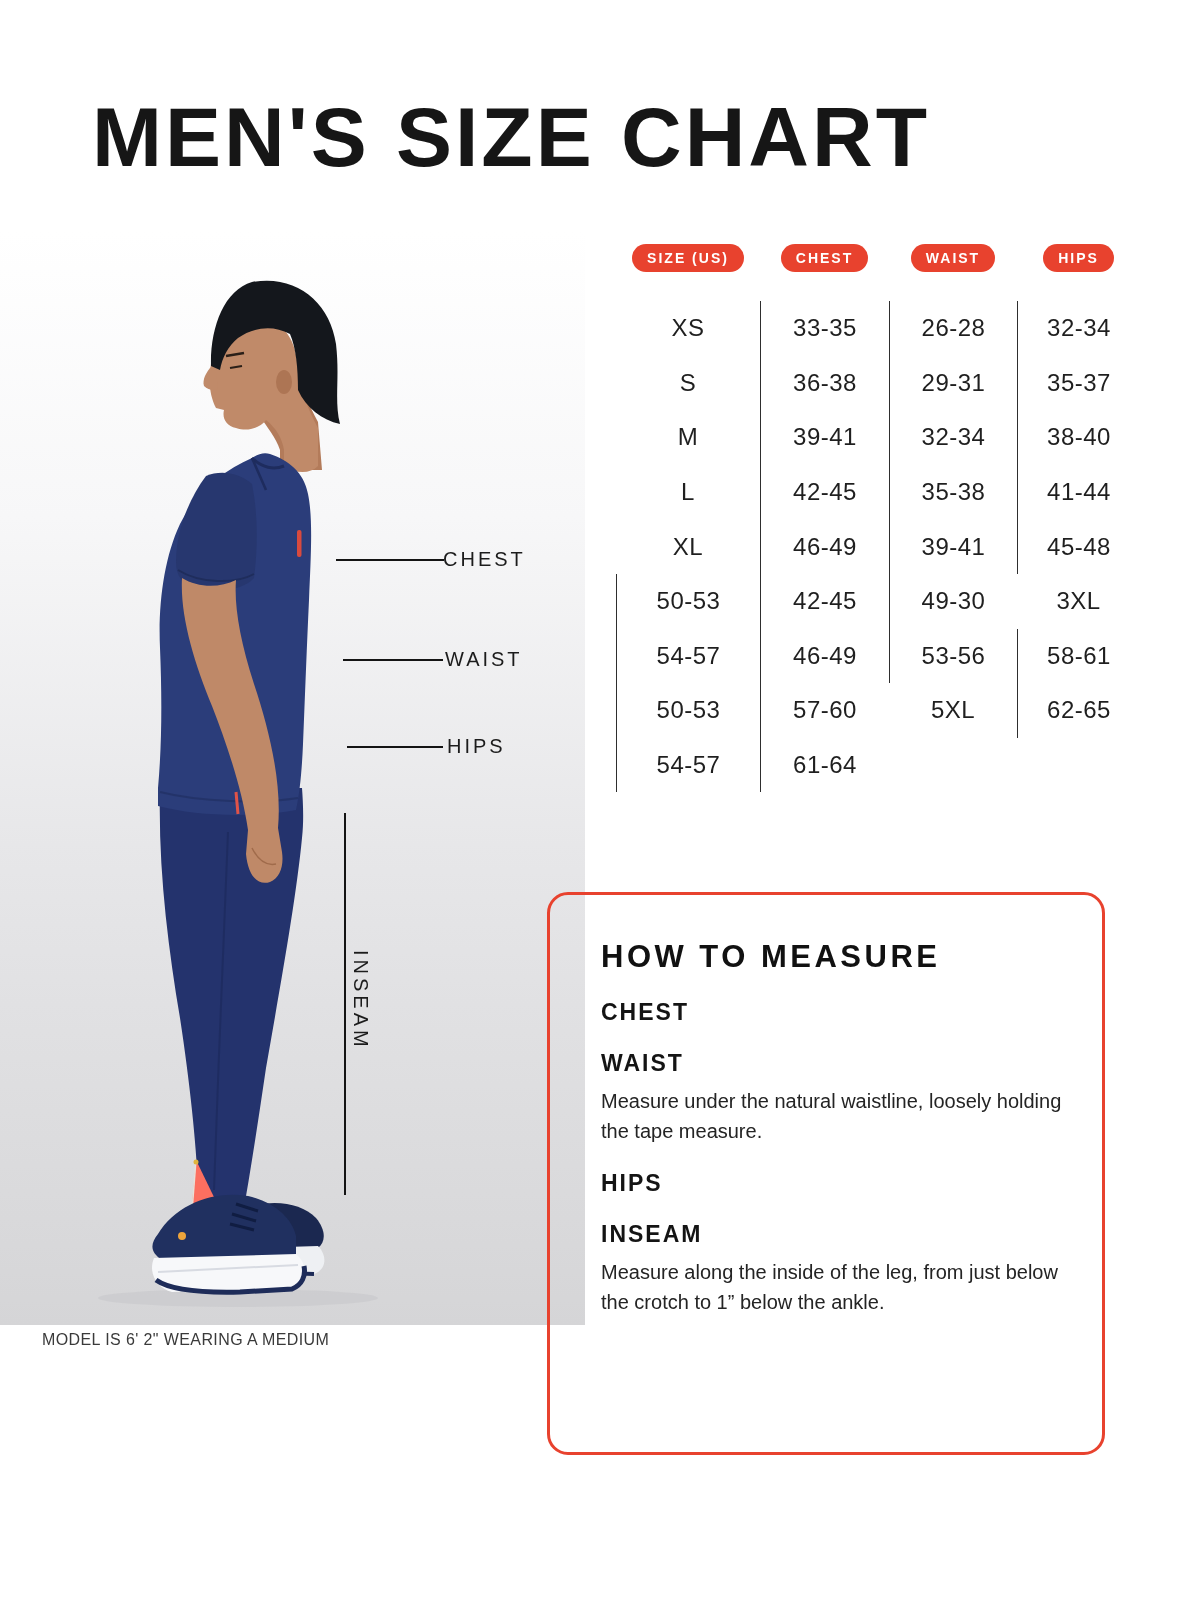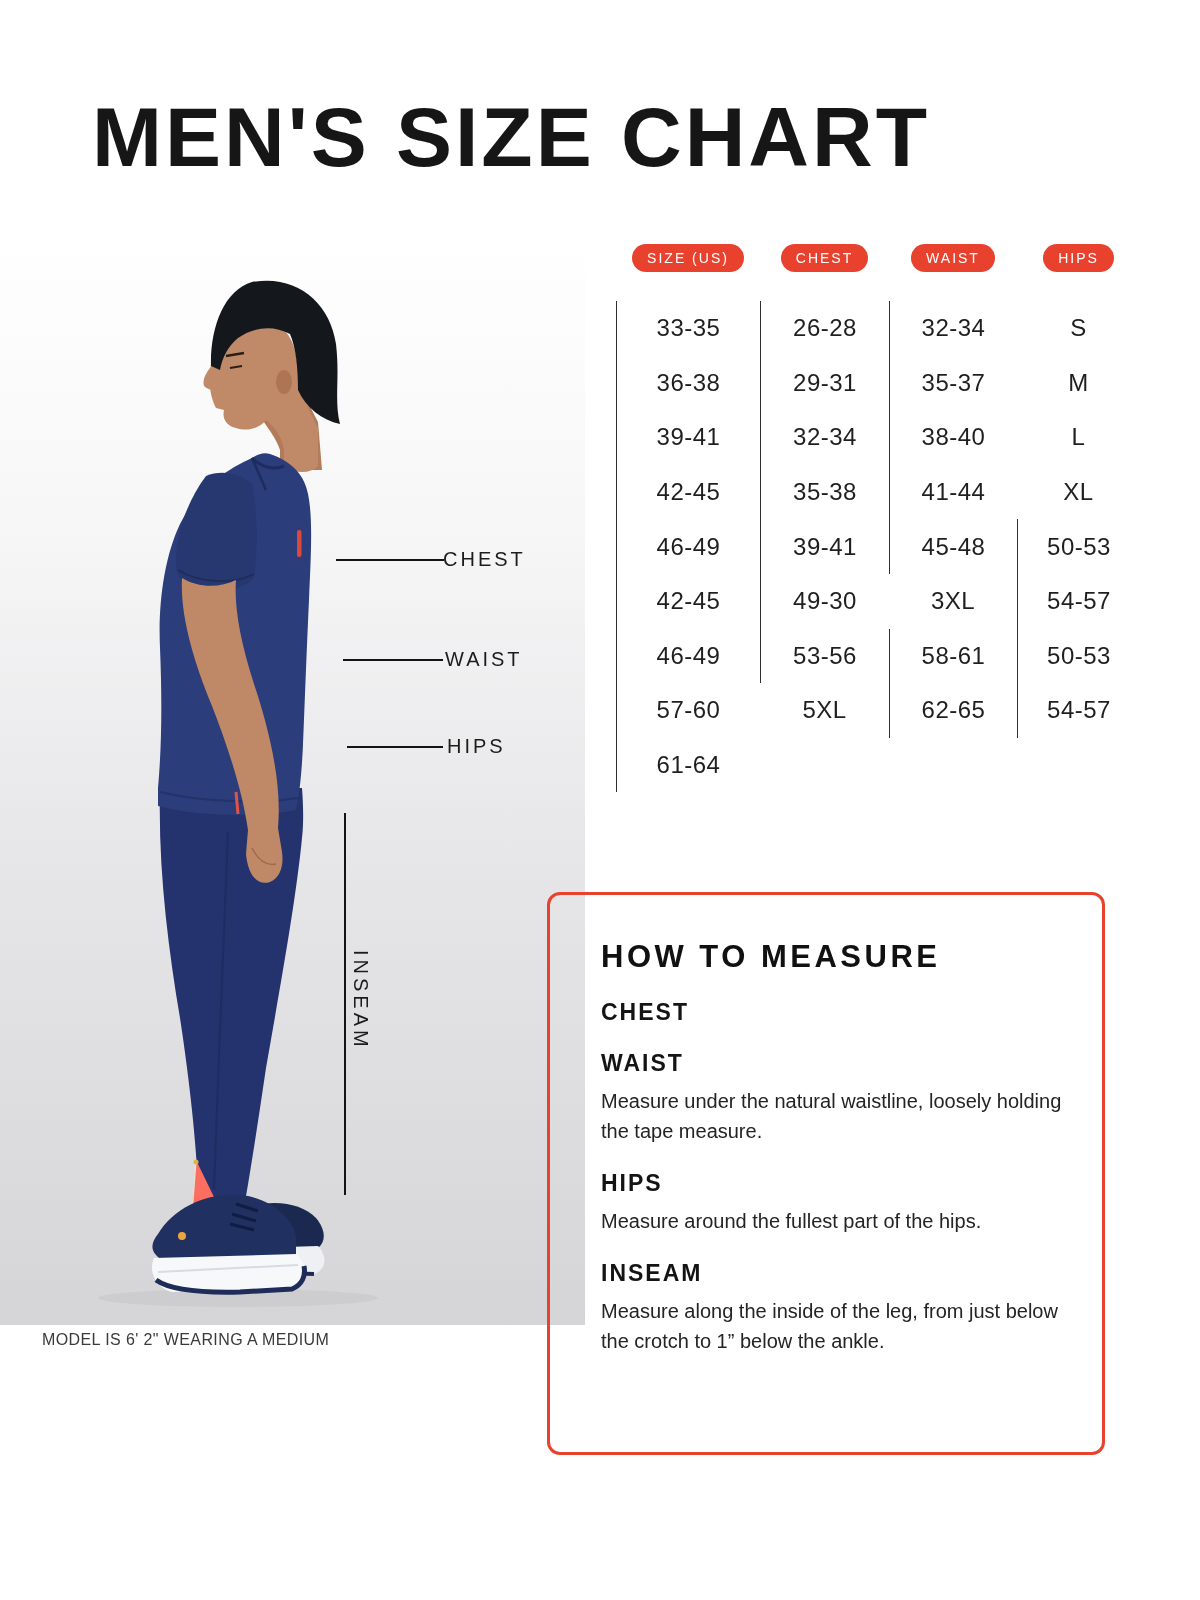--- a/index.html
+++ b/index.html
@@ -39,33 +39,33 @@
 
   
   .size-table{left:616px;top:244px;width:524px;}
   .pill-row,.table-body{
     display:grid;grid-template-columns:144px 129px 128px 123px;
   }
   .pill-row{height:28px;}
   .pill{
     justify-self:center;align-self:center;display:flex;align-items:center;justify-content:center;
     height:28px;border-radius:14px;background:var(--red);color:#fff;
-    font-size:14px;font-weight:400;letter-spacing:2px;padding:0 15px;white-space:nowrap;
+    font-size:14px;font-weight:700;letter-spacing:2px;padding:0 15px;white-space:nowrap;
   }
   .table-body{margin-top:29px;grid-auto-rows:54.6px;}
   .tcell{
     display:flex;align-items:center;justify-content:center;
     font-size:24px;letter-spacing:.5px;color:#1f1f1f;
   }
   .tcell.bl{border-left:1px solid #2e2e2e;}
 
   
   .measure-box{
     left:547px;top:892px;width:558px;height:563px;box-sizing:border-box;
-    border:3px solid var(--red);border-radius:13px;background:transparent;
+    border:3px solid var(--red);border-radius:21px;background:transparent;
     padding:28px 44px 0 51px;
   }
   .measure-box h2{
     font-size:31px;font-weight:700;letter-spacing:3.5px;color:#111;
     margin:16px 0 12px 0;
   }
   .measure-section{width:462px;}
   .measure-section h3{
     font-size:23px;font-weight:700;letter-spacing:2px;color:#141414;
     margin:24px 0 9px 0;
@@ -151,20 +151,21 @@
 <div class="abs photo-caption">MODEL IS 6' 2" WEARING A MEDIUM</div>
 
 <div class="abs size-table">
   <div class="pill-row">
     <div class="pill">SIZE (US)</div>
     <div class="pill">CHEST</div>
     <div class="pill">WAIST</div>
     <div class="pill">HIPS</div>
   </div>
   <div class="table-body">
+    <div class="tcell">XS</div>
     <div class="tcell bl">33-35</div>
     <div class="tcell bl">26-28</div>
     <div class="tcell bl">32-34</div>
 
     <div class="tcell">S</div>
     <div class="tcell bl">36-38</div>
     <div class="tcell bl">29-31</div>
     <div class="tcell bl">35-37</div>
 
     <div class="tcell">M</div>
@@ -209,20 +210,19 @@
     <h3>CHEST</h3>
   </div>
 
   <div class="measure-section">
     <h3>WAIST</h3>
     <p>Measure under the natural waistline, loosely holding the tape measure.</p>
   </div>
 
   <div class="measure-section">
     <h3>HIPS</h3>
-    <p>Measure around the fullest part of the hips.</p>
   </div>
 
   <div class="measure-section">
     <h3>INSEAM</h3>
     <p>Measure along the inside of the leg, from just below the crotch to 1” below the ankle.</p>
   </div>
 </div>
 
 </body></html>

